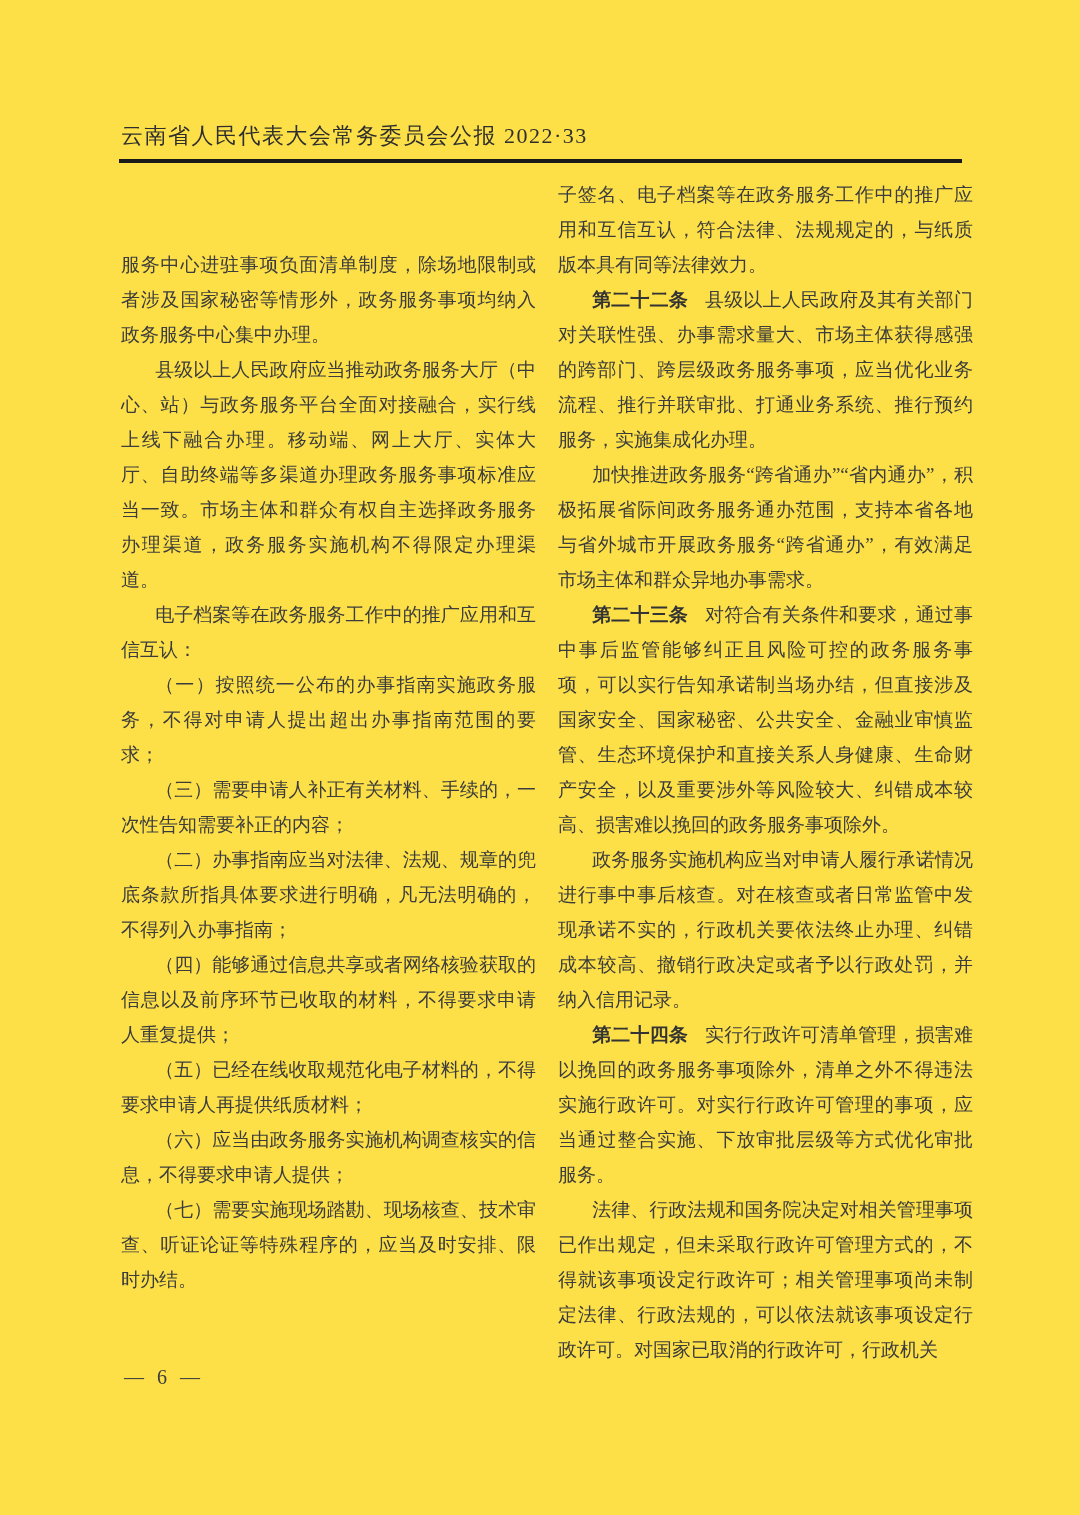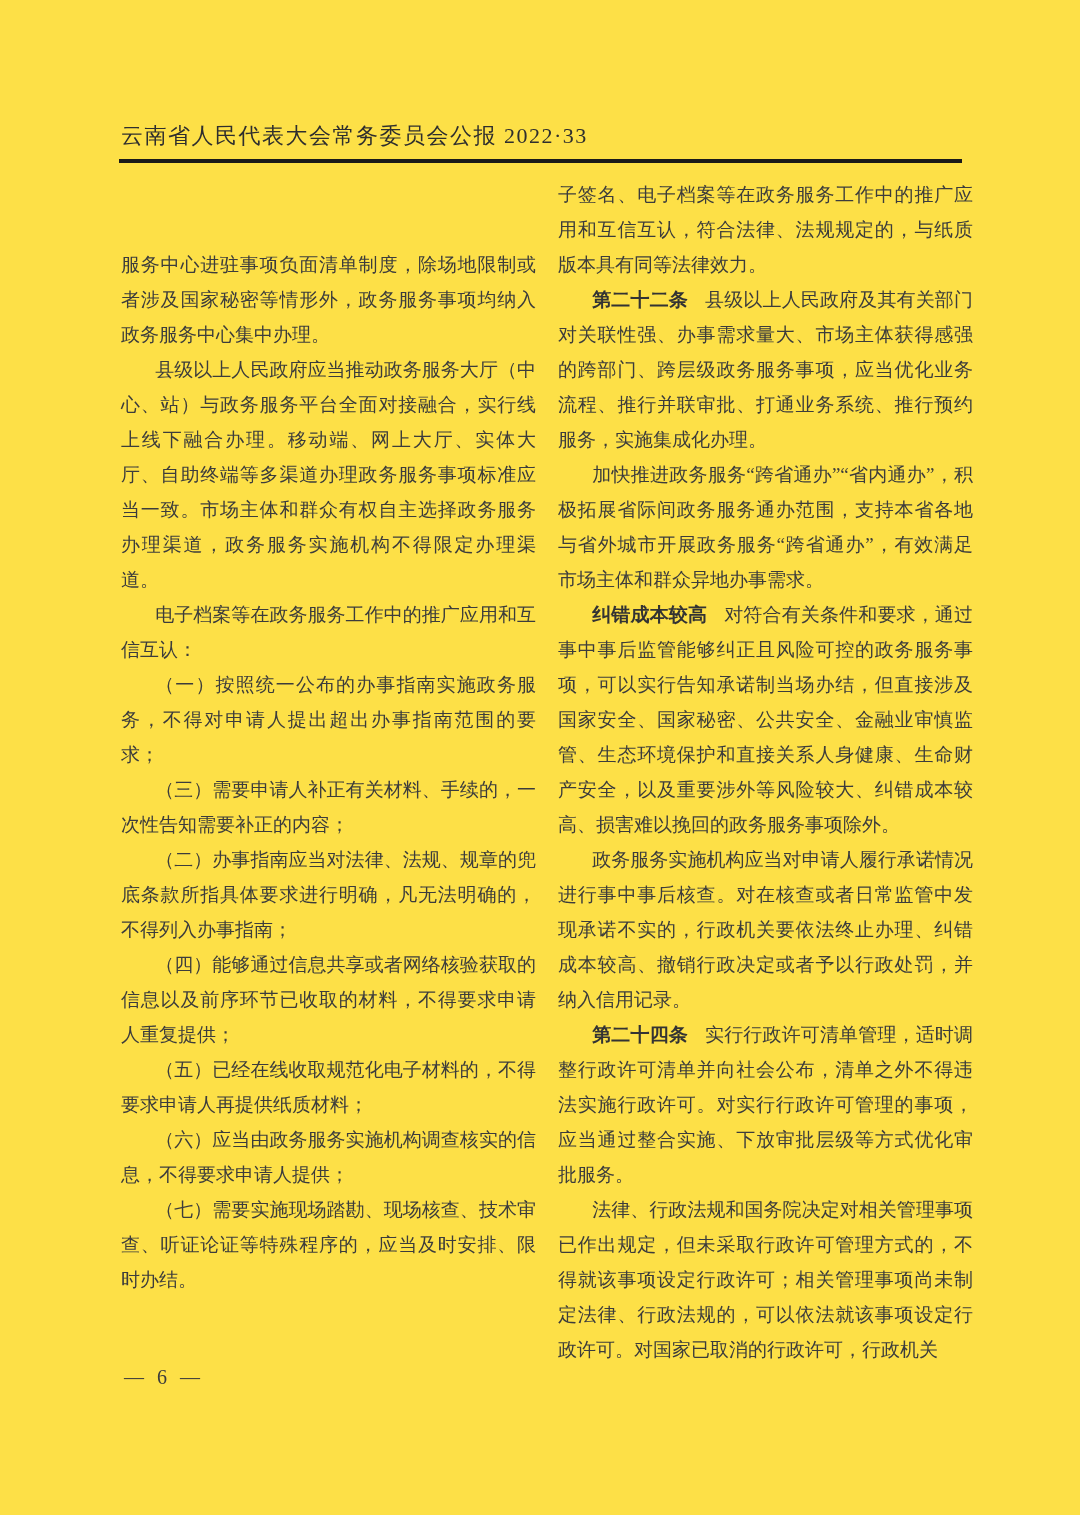--- a/index.html
+++ b/index.html
@@ -92,23 +92,23 @@
       <p class="para indent"><span>（四）能够通过信息共享或者网络核验获取的信息以及前序环节已收取的材料，不得要求申请人重复提供；</span></p>
       <p class="para indent"><span>（五）已经在线收取规范化电子材料的，不得要求申请人再提供纸质材料；</span></p>
       <p class="para indent"><span>（六）应当由政务服务实施机构调查核实的信息，不得要求申请人提供；</span></p>
       <p class="para indent"><span>（七）需要实施现场踏勘、现场核查、技术审查、听证论证等特殊程序的，应当及时安排、限时办结。</span></p>
     </section>
 
     <section class="col">
       <p class="para cont"><span>子签名、电子档案等在政务服务工作中的推广应用和互信互认，符合法律、法规规定的，与纸质版本具有同等法律效力。</span></p>
       <p class="para indent"><span class="term">第二十二条</span><span>县级以上人民政府及其有关部门对关联性强、办事需求量大、市场主体获得感强的跨部门、跨层级政务服务事项，应当优化业务流程、推行并联审批、打通业务系统、推行预约服务，实施集成化办理。</span></p>
       <p class="para indent"><span>加快推进政务服务“跨省通办”“省内通办”，积极拓展省际间政务服务通办范围，支持本省各地与省外城市开展政务服务“跨省通办”，有效满足市场主体和群众异地办事需求。</span></p>
-      <p class="para indent"><span class="term">纠错成本较高</span><span>对符合有关条件和要求，通过事中事后监管能够纠正且风险可控的政务服务事项，可以实行告知承诺制当场办结，但直接涉及国家安全、国家秘密、公共安全、金融业审慎监管、生态环境保护和直接关系人身健康、生命财产安全，以及重要涉外等风险较大、纠错成本较高、损害难以挽回的政务服务事项除外。</span></p>
+      <p class="para indent"><span class="term">第二十三条</span><span>对符合有关条件和要求，通过事中事后监管能够纠正且风险可控的政务服务事项，可以实行告知承诺制当场办结，但直接涉及国家安全、国家秘密、公共安全、金融业审慎监管、生态环境保护和直接关系人身健康、生命财产安全，以及重要涉外等风险较大、纠错成本较高、损害难以挽回的政务服务事项除外。</span></p>
       <p class="para indent"><span>政务服务实施机构应当对申请人履行承诺情况进行事中事后核查。对在核查或者日常监管中发现承诺不实的，行政机关要依法终止办理、纠错成本较高、撤销行政决定或者予以行政处罚，并纳入信用记录。</span></p>
-      <p class="para indent"><span class="term">第二十四条</span><span>实行行政许可清单管理，适时调整行政许可清单并向社会公布，清单之外不得违法实施行政许可。对实行行政许可管理的事项，应当通过整合实施、下放审批层级等方式优化审批服务。</span></p>
+      <p class="para indent"><span class="term">第二十四条</span><span>实行行政许可清单管理，损害难以挽回的政务服务事项除外，清单之外不得违法实施行政许可。对实行行政许可管理的事项，应当通过整合实施、下放审批层级等方式优化审批服务。</span></p>
       <p class="para indent"><span>法律、行政法规和国务院决定对相关管理事项已作出规定，但未采取行政许可管理方式的，不得就该事项设定行政许可；相关管理事项尚未制定法律、行政法规的，可以依法就该事项设定行政许可。对国家已取消的行政许可，行政机关</span></p>
     </section>
 
   </div>
 
   <div class="page-number">— 6 —</div>
 
 </div>
 
 </body></html>

